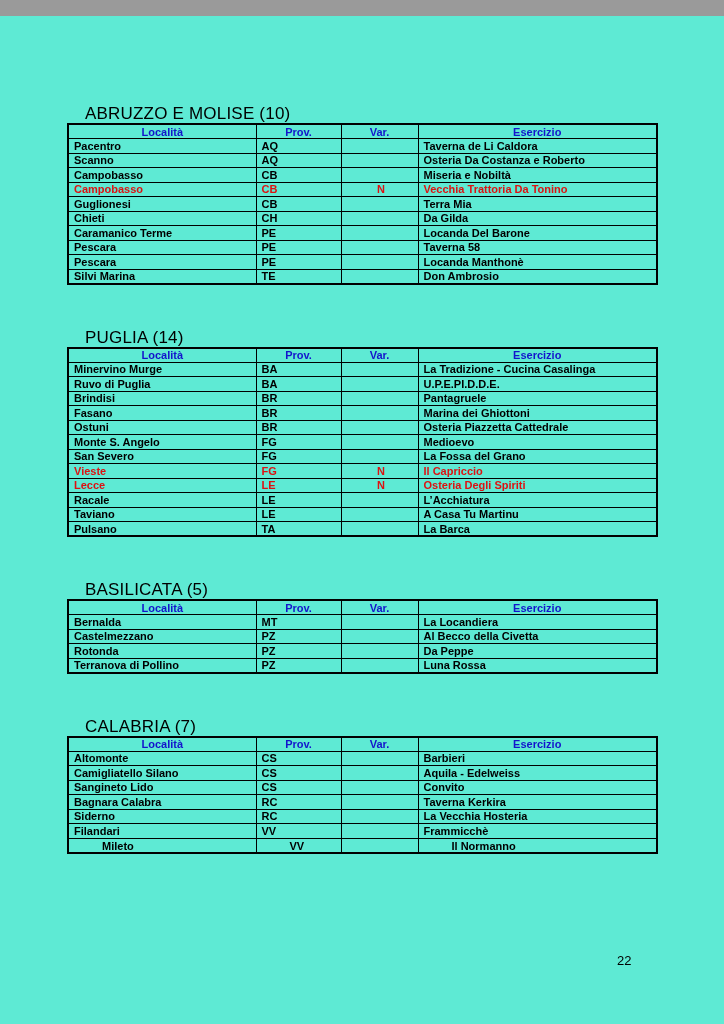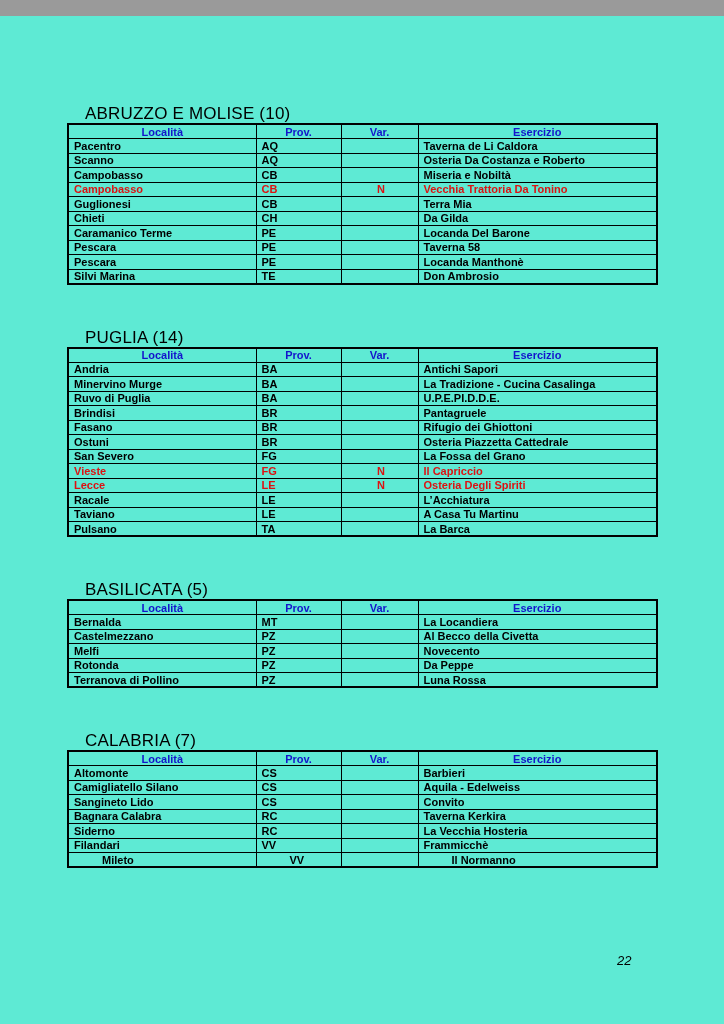--- a/index.html
+++ b/index.html
@@ -51,21 +51,20 @@
   }
   td.cell-var { text-align: center; padding: 0 2px; }
   tr.highlight td { color: var(--highlight-red, #dd1111); }
   tr.tall { height: 21px; }
   tr.tall td { vertical-align: top; padding-top: 1px; padding-left: 33px; }
   .page-number {
     position: absolute;
     left: 617px; top: 937px;
     font-size: 13px;
     line-height: 15px;
-    font-style: italic;
     font-weight: 400;
   }
 </style>
 </head>
 <body>
 
 <div class="page">
   <div class="content">
     <div id="sections">
   <div class="section">
@@ -162,26 +161,20 @@
       <thead>
         <tr>
           <th>Località</th>
           <th>Prov.</th>
           <th>Var.</th>
           <th>Esercizio</th>
         </tr>
       </thead>
       <tbody>
               <tr>
-                <td class="cell-localita">Andria</td>
-                <td class="cell-prov">BA</td>
-                <td class="cell-var"></td>
-                <td class="cell-esercizio">Antichi Sapori</td>
-              </tr>
-              <tr>
                 <td class="cell-localita">Minervino Murge</td>
                 <td class="cell-prov">BA</td>
                 <td class="cell-var"></td>
                 <td class="cell-esercizio">La Tradizione - Cucina Casalinga</td>
               </tr>
               <tr>
                 <td class="cell-localita">Ruvo di Puglia</td>
                 <td class="cell-prov">BA</td>
                 <td class="cell-var"></td>
                 <td class="cell-esercizio">U.P.E.PI.D.D.E.</td>
@@ -189,27 +182,33 @@
               <tr>
                 <td class="cell-localita">Brindisi</td>
                 <td class="cell-prov">BR</td>
                 <td class="cell-var"></td>
                 <td class="cell-esercizio">Pantagruele</td>
               </tr>
               <tr>
                 <td class="cell-localita">Fasano</td>
                 <td class="cell-prov">BR</td>
                 <td class="cell-var"></td>
-                <td class="cell-esercizio">Rifugio dei Ghiottoni</td>
+                <td class="cell-esercizio">Marina dei Ghiottoni</td>
               </tr>
               <tr>
                 <td class="cell-localita">Ostuni</td>
                 <td class="cell-prov">BR</td>
                 <td class="cell-var"></td>
                 <td class="cell-esercizio">Osteria Piazzetta Cattedrale</td>
+              </tr>
+              <tr>
+                <td class="cell-localita">Monte S. Angelo</td>
+                <td class="cell-prov">FG</td>
+                <td class="cell-var"></td>
+                <td class="cell-esercizio">Medioevo</td>
               </tr>
               <tr>
                 <td class="cell-localita">San Severo</td>
                 <td class="cell-prov">FG</td>
                 <td class="cell-var"></td>
                 <td class="cell-esercizio">La Fossa del Grano</td>
               </tr>
               <tr class="highlight">
                 <td class="cell-localita">Vieste</td>
                 <td class="cell-prov">FG</td>
@@ -268,26 +267,20 @@
                 <td class="cell-var"></td>
                 <td class="cell-esercizio">La Locandiera</td>
               </tr>
               <tr>
                 <td class="cell-localita">Castelmezzano</td>
                 <td class="cell-prov">PZ</td>
                 <td class="cell-var"></td>
                 <td class="cell-esercizio">Al Becco della Civetta</td>
               </tr>
               <tr>
-                <td class="cell-localita">Melfi</td>
-                <td class="cell-prov">PZ</td>
-                <td class="cell-var"></td>
-                <td class="cell-esercizio">Novecento</td>
-              </tr>
-              <tr>
                 <td class="cell-localita">Rotonda</td>
                 <td class="cell-prov">PZ</td>
                 <td class="cell-var"></td>
                 <td class="cell-esercizio">Da Peppe</td>
               </tr>
               <tr>
                 <td class="cell-localita">Terranova di Pollino</td>
                 <td class="cell-prov">PZ</td>
                 <td class="cell-var"></td>
                 <td class="cell-esercizio">Luna Rossa</td>

